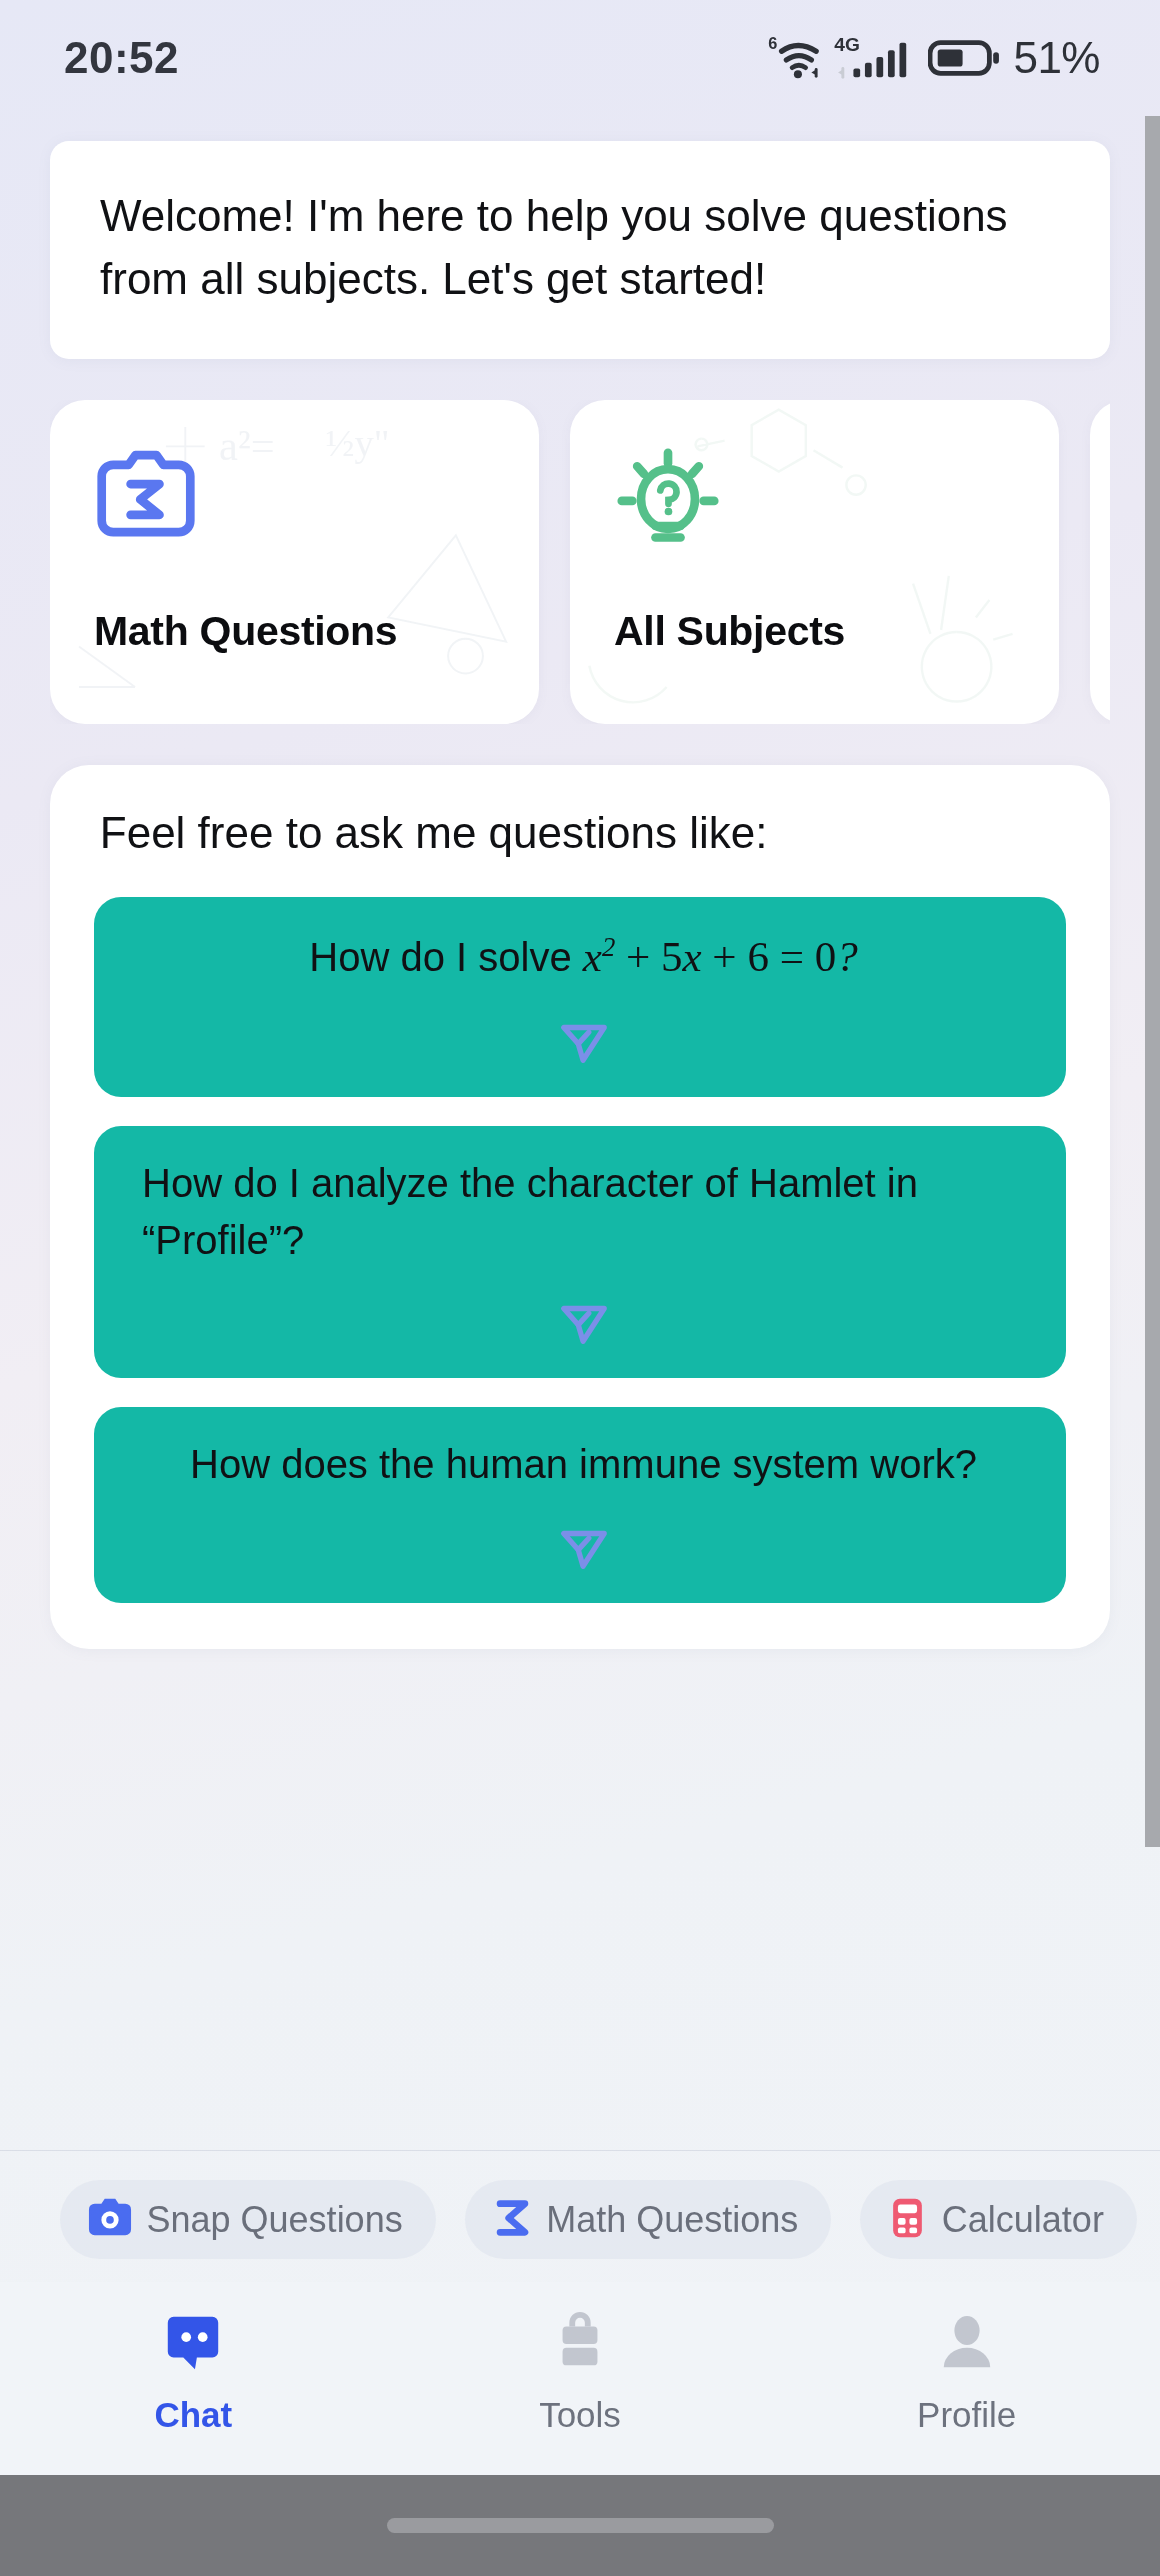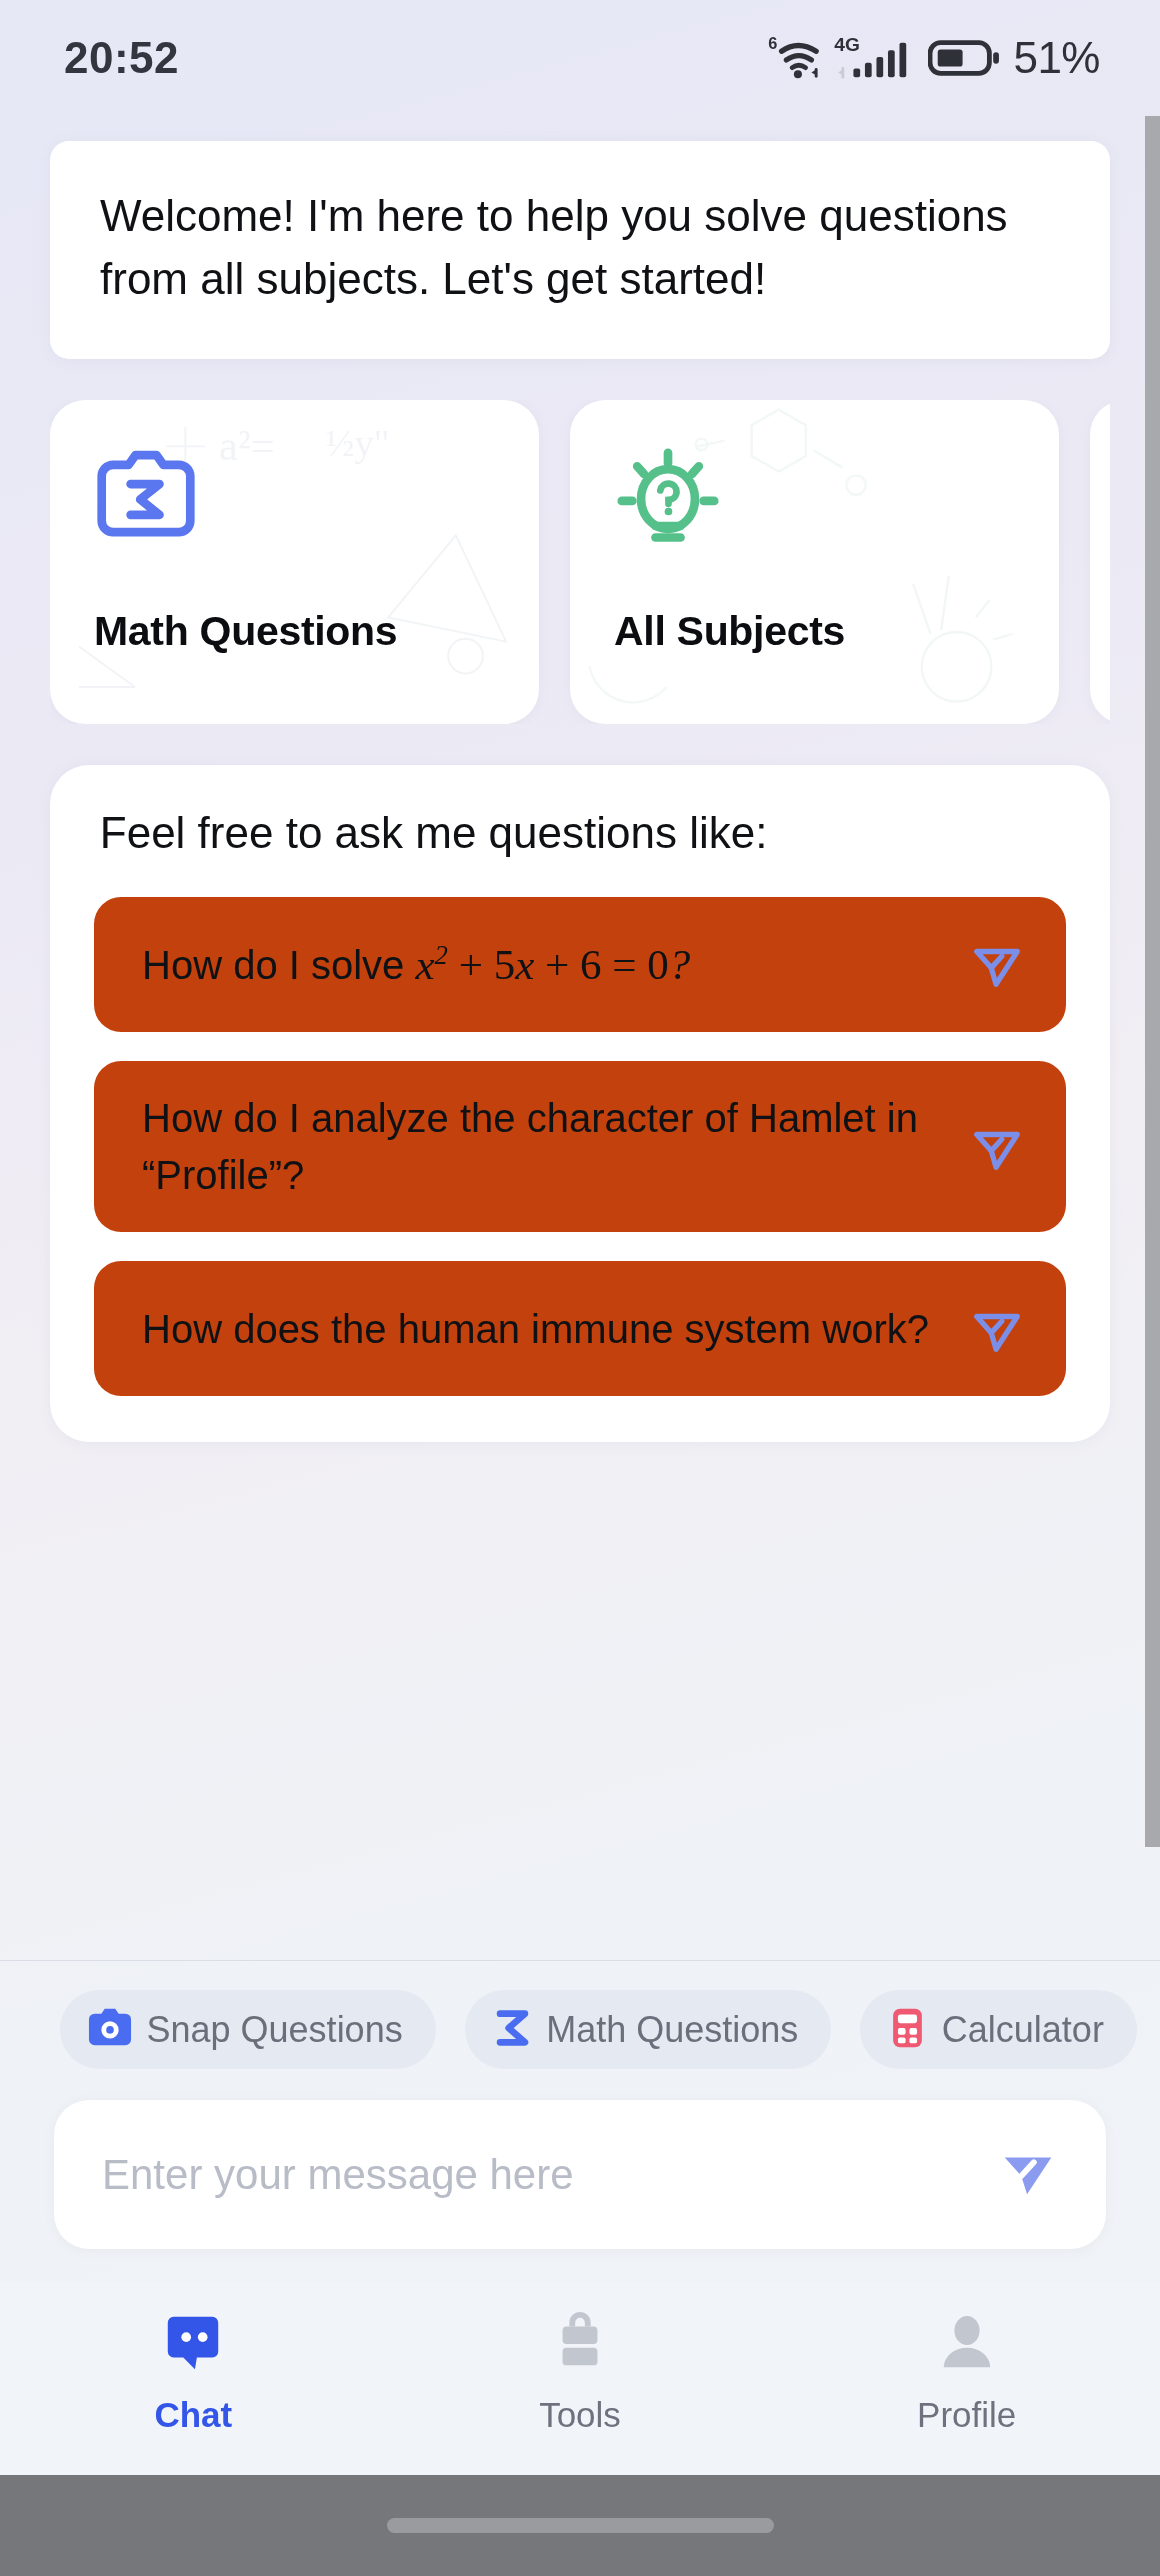--- a/index.html
+++ b/index.html
@@ -167,30 +167,31 @@
     box-shadow: 0 1.9px 13.5px rgba(120, 125, 160, 0.07);
   }
   .sugg-title {
     font-size: 44px;
     color: #101114;
     font-weight: 400;
     margin-bottom: 39px;
     padding-left: 5.8px;
   }
   .sugg-item {
-    background: #c2410c;
+    background: #14b8a6;
     border-radius: 27px;
     min-height: 135px;
     display: flex;
     align-items: center;
     justify-content: space-between;
     gap: 25px;
     padding: 29px 41px 29px 48px;
     margin-bottom: 29px;
     cursor: pointer;
+    flex-direction: column;
   }
   .sugg-item:last-child { margin-bottom: 0; }
   .sugg-text {
     font-size: 40px;
     line-height: 1.42;
     color: #101114;
     flex: 1 1 auto;
   }
   .sugg-text .mathjax {
     font-family: "Liberation Serif", "DejaVu Serif", serif;
@@ -507,33 +508,20 @@
           <rect x="23" y="23" width="8" height="7" rx="2" fill="#ffffff"></rect>
           <rect x="11" y="33" width="8" height="6" rx="2" fill="#ffffff"></rect>
           <rect x="23" y="33" width="8" height="6" rx="2" fill="#ffffff"></rect>
         </svg>
       </span>
       <span class="chip-label">Calculator</span>
     </div>
 
   </div>
 
-  <div class="input-wrap">
-    <div class="input-box">
-      <input class="input-field" type="text" placeholder="Enter your message here" style="">
-      <div class="send-btn">
-        <span>
-          <svg width="64" height="64" viewBox="0 0 66 66">
-            <path d="M8 17 h48 l-25 38 l-6 -19 z" fill="#8b9bf0"></path>
-            <path d="M25 36 l13 -14" stroke="#ffffff" stroke-width="6" stroke-linecap="round" fill="none"></path>
-          </svg>
-        </span>
-      </div>
-    </div>
-  </div>
 
   <div class="bottom-nav">
 
 
     <div class="nav-item active">
       <div class="nav-icon">
         <svg width="66" height="64" viewBox="0 0 68 66">
           <path d="M14 6 h40 a6 6 0 0 1 6 6 v30 a6 6 0 0 1 -6 6 h-16 l-2 12 l-12 -12 h-10 a6 6 0 0 1 -6 -6 v-30 a6 6 0 0 1 6 -6 z" fill="#3355e8"></path>
           <circle cx="27" cy="27" r="5" fill="#ffffff"></circle>
           <circle cx="44" cy="27" r="5" fill="#ffffff"></circle>

